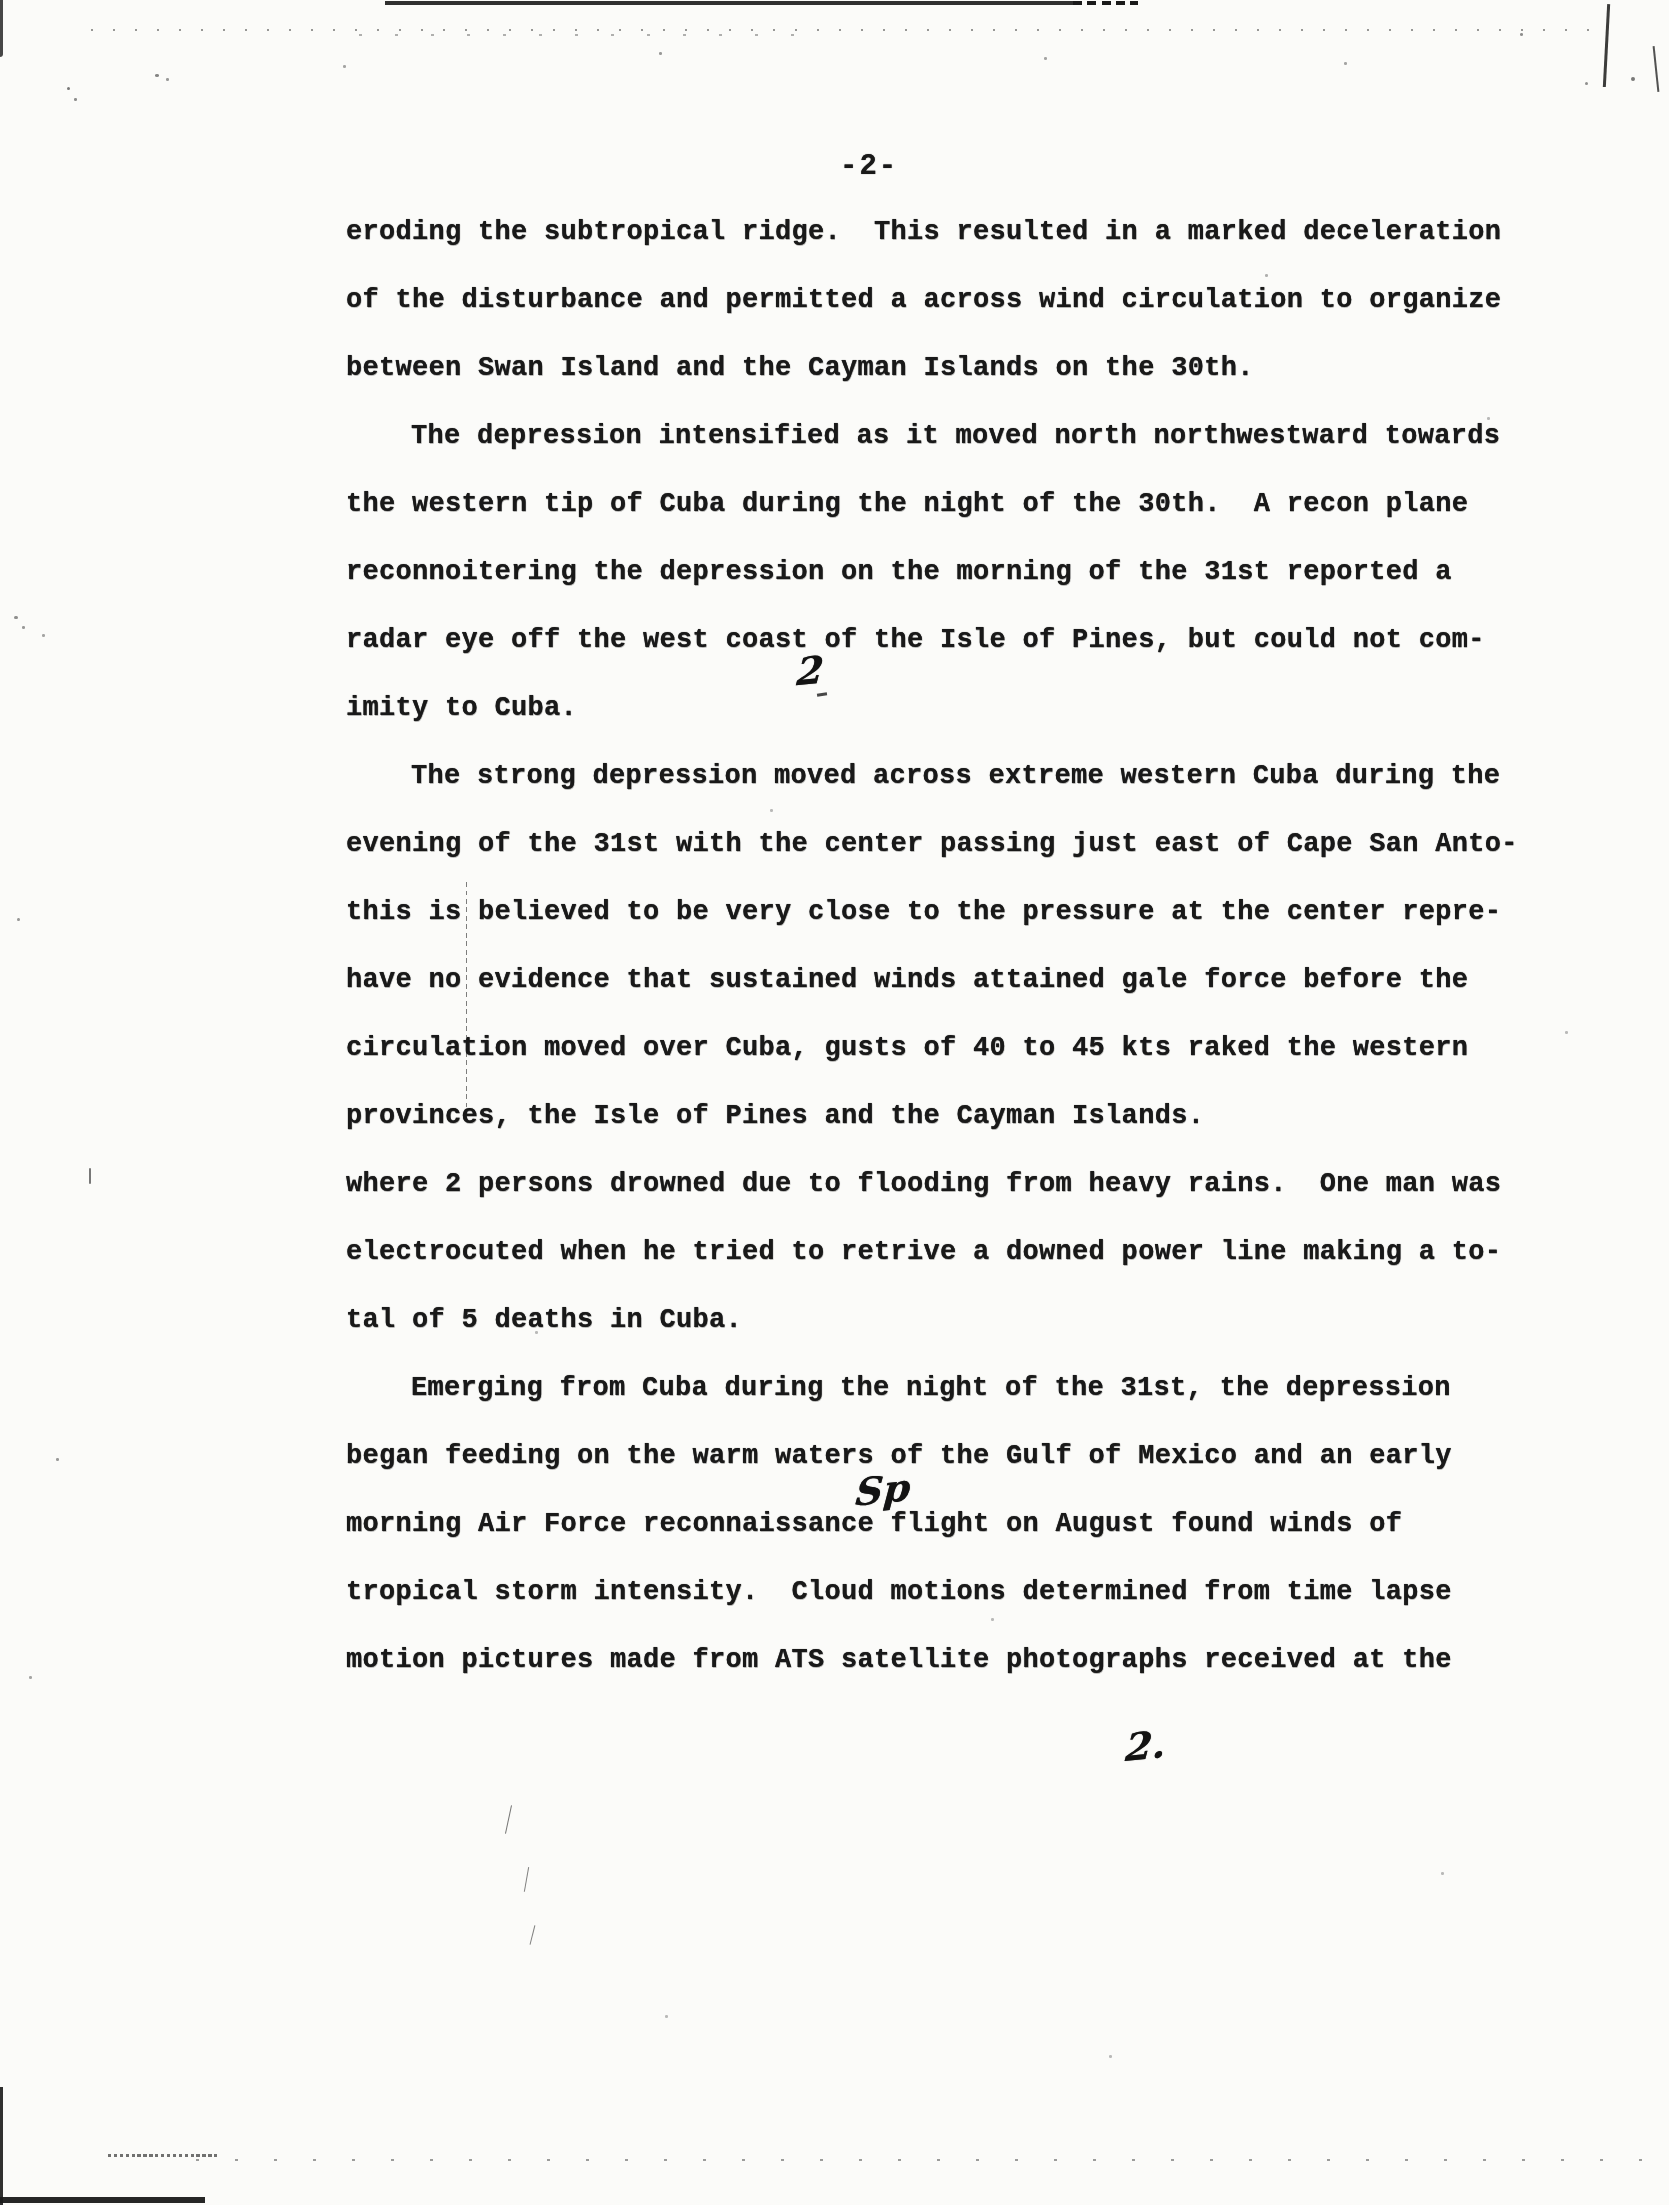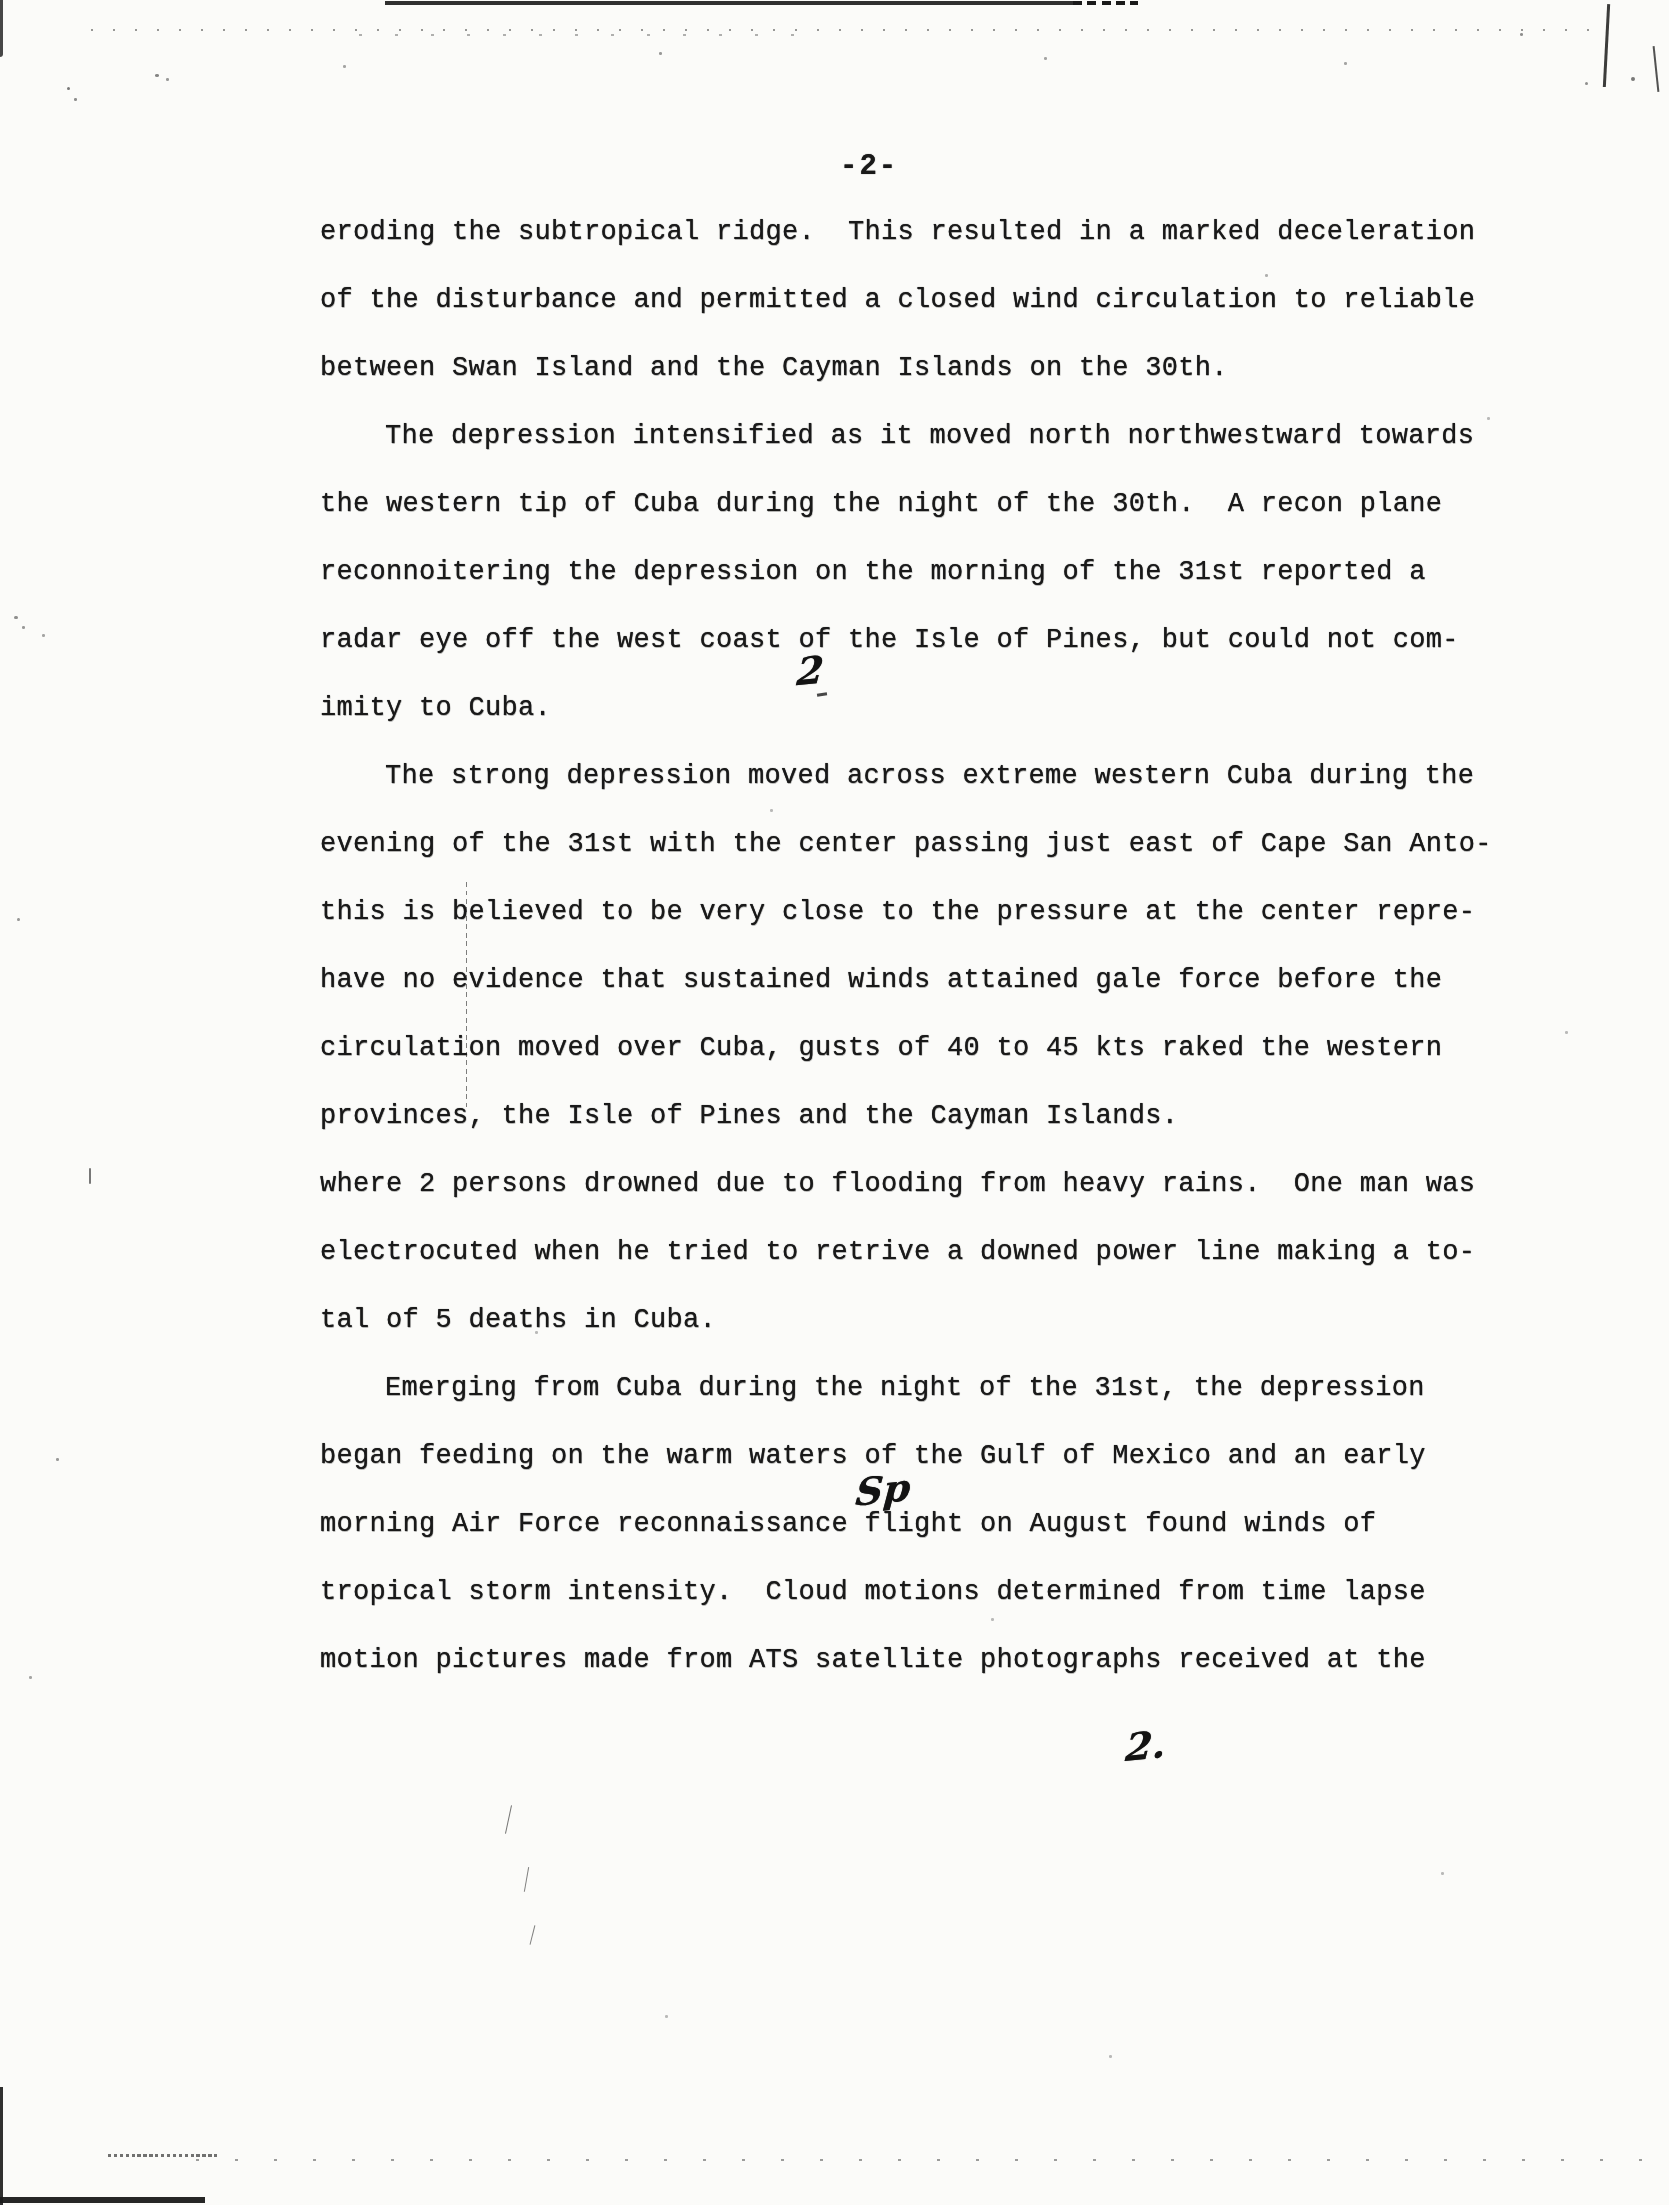--- a/index.html
+++ b/index.html
@@ -17,24 +17,25 @@
     font-size:29px;font-weight:700;letter-spacing:2px;
     text-shadow:0 0 0.8px rgba(10,10,10,.85);
     white-space:pre;
   }
   .body-block{
     position:absolute;left:320px;top:198px;width:1213px;
   }
   .line{
     position:relative;
     height:68px;line-height:68px;
-    font-size:27px;font-weight:400;
+    font-size:27px;font-weight:700;
     letter-spacing:0.3px;
     white-space:pre;
     text-shadow:0 0 0.8px rgba(10,10,10,.8), 0.4px 0.5px 0 rgba(20,20,20,.25);
+    margin-left:26px;
   }
   .line.indent{padding-left:65px;}
   
   .annotation{
     position:absolute;
     font-family:"DejaVu Serif","Liberation Serif",serif;
     font-style:italic;font-weight:700;
     font-size:38px;line-height:1;
     color:#131313;
     transform:skewX(-10deg) rotate(-6deg);
@@ -107,21 +108,21 @@
   <div class="speck" style="left:535px;top:1331px;width:2.6px;height:2.6px;opacity:.3"></div>
   <div class="speck" style="left:991px;top:1618px;width:2.6px;height:2.6px;opacity:.3"></div>
   <div class="speck" style="left:1441px;top:1872px;width:2.6px;height:2.6px;opacity:.3"></div>
   <div class="speck" style="left:665px;top:2015px;width:2.6px;height:2.6px;opacity:.3"></div>
   <div class="speck" style="left:1109px;top:2055px;width:2.6px;height:2.6px;opacity:.3"></div>
 
   <div class="page-number">-2-</div>
 
   <div class="body-block">
     <div class="line">eroding the subtropical ridge.  This resulted in a marked deceleration</div>
-      <div class="line">of the disturbance and permitted a closed wind circulation to reliable</div>
+      <div class="line">of the disturbance and permitted a across wind circulation to organize</div>
       <div class="line">between Swan Island and the Cayman Islands on the 30th.</div>
       <div class="line indent">The depression intensified as it moved north northwestward towards</div>
       <div class="line">the western tip of Cuba during the night of the 30th.  A recon plane</div>
       <div class="line">reconnoitering the depression on the morning of the 31st reported a</div>
       <div class="line">radar eye off the west coast of the Isle of Pines, but could not com-</div>
       <div class="line">imity to Cuba.</div>
       <div class="line indent">The strong depression moved across extreme western Cuba during the</div>
       <div class="line">evening of the 31st with the center passing just east of Cape San Anto-</div>
       <div class="line">this is believed to be very close to the pressure at the center repre-</div>
       <div class="line">have no evidence that sustained winds attained gale force before the</div>

